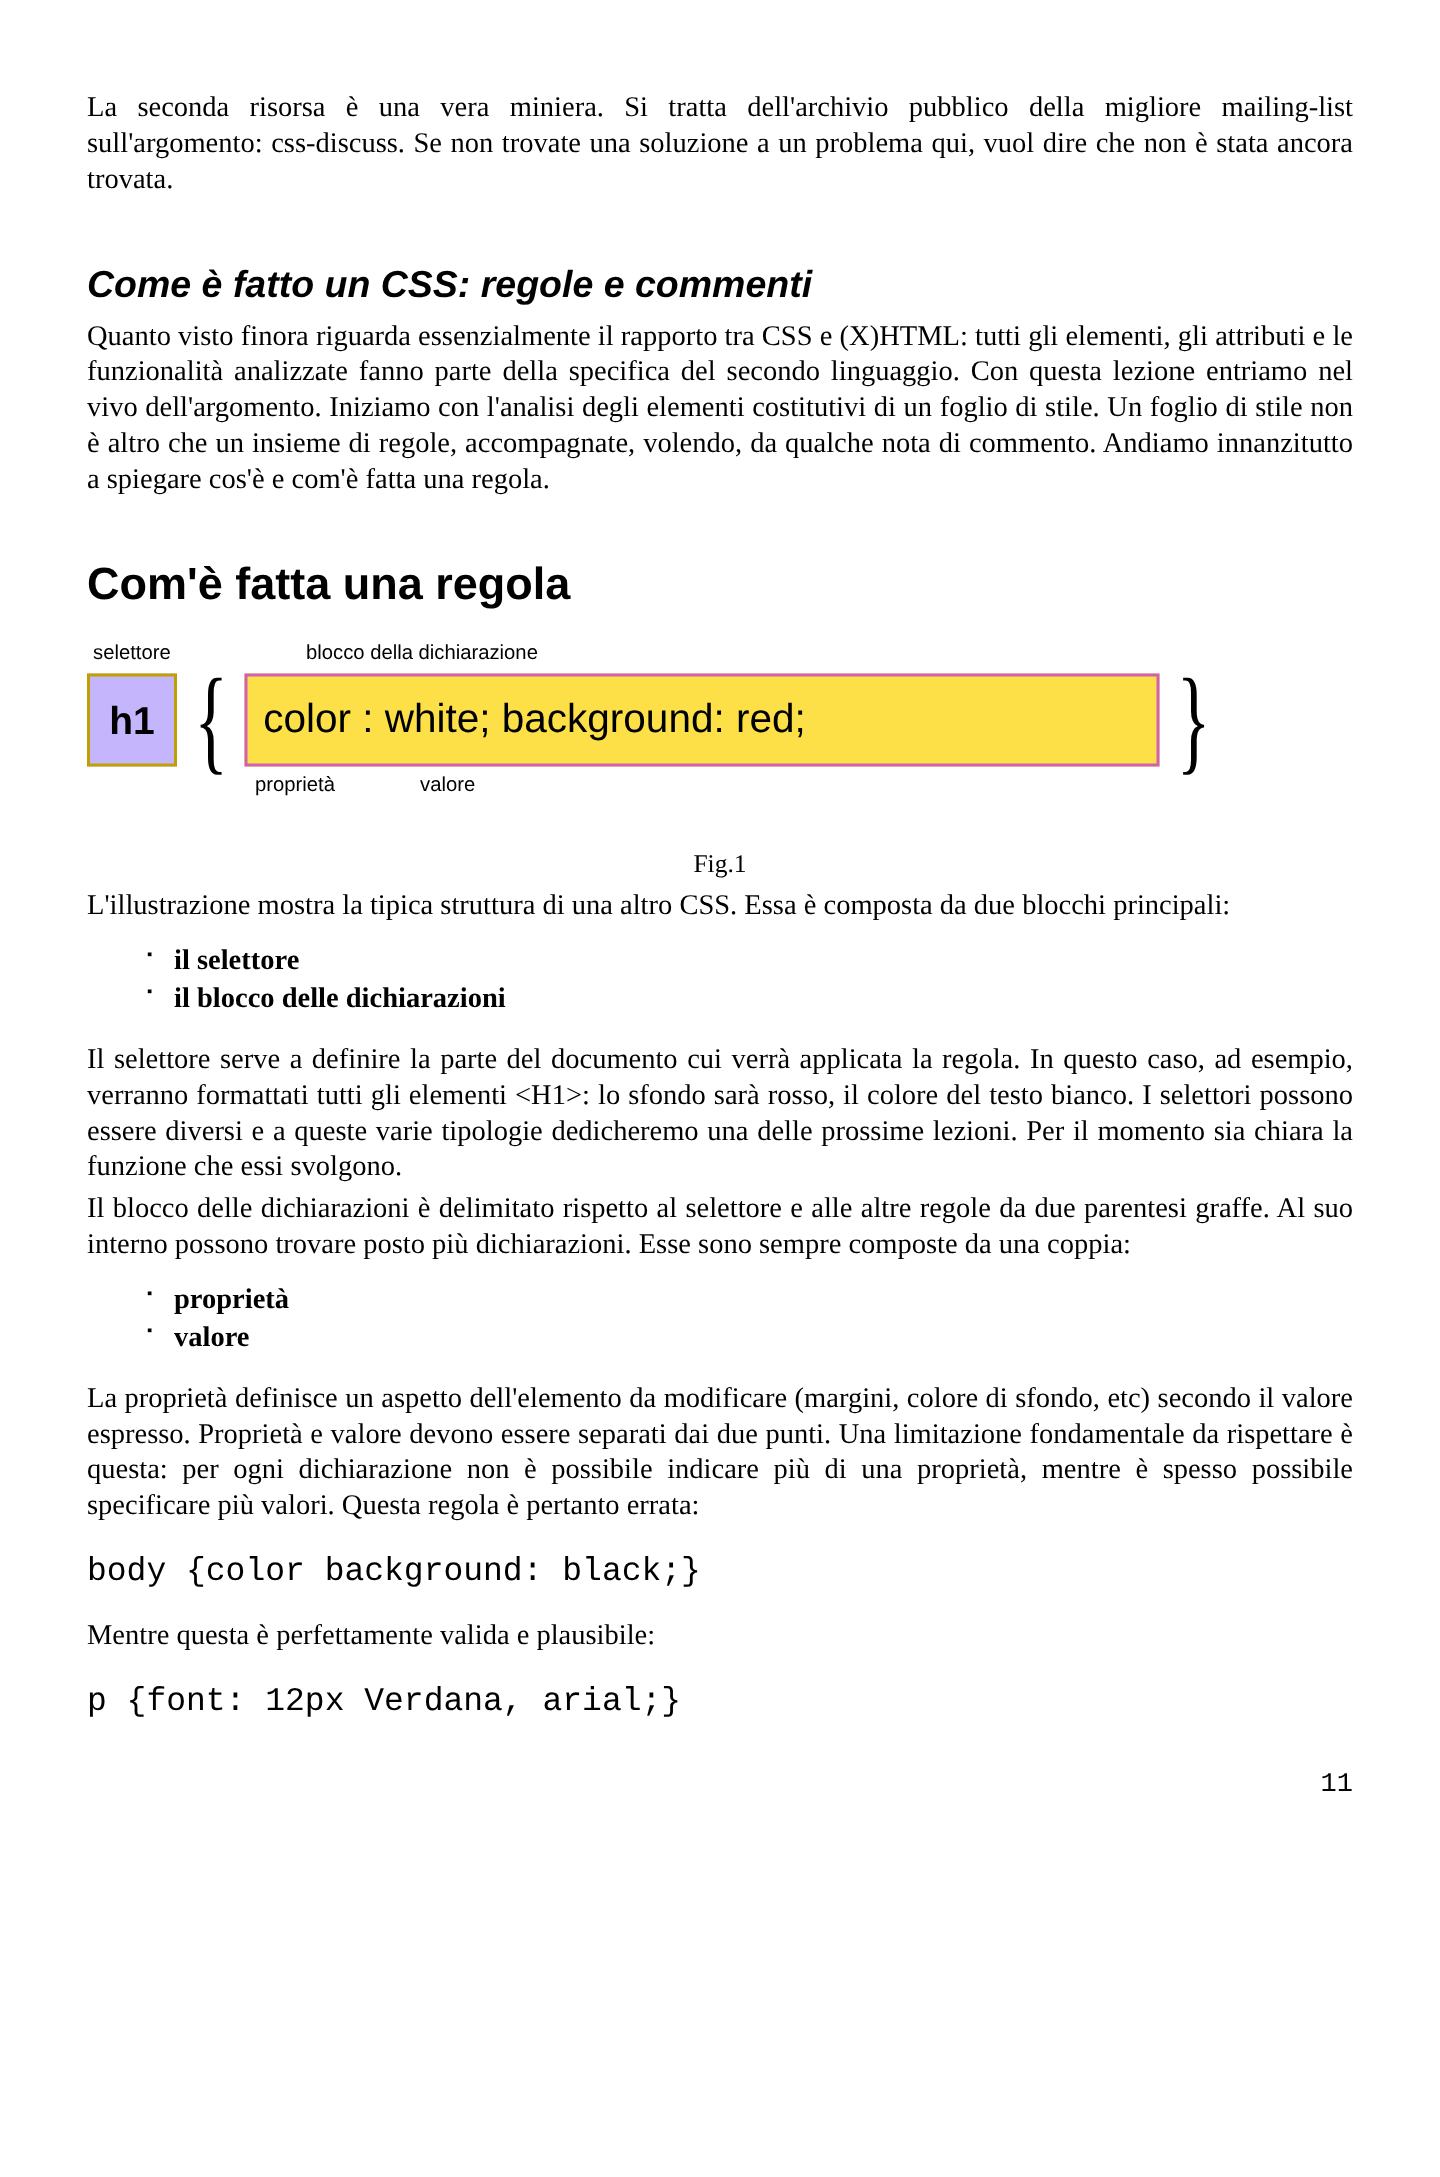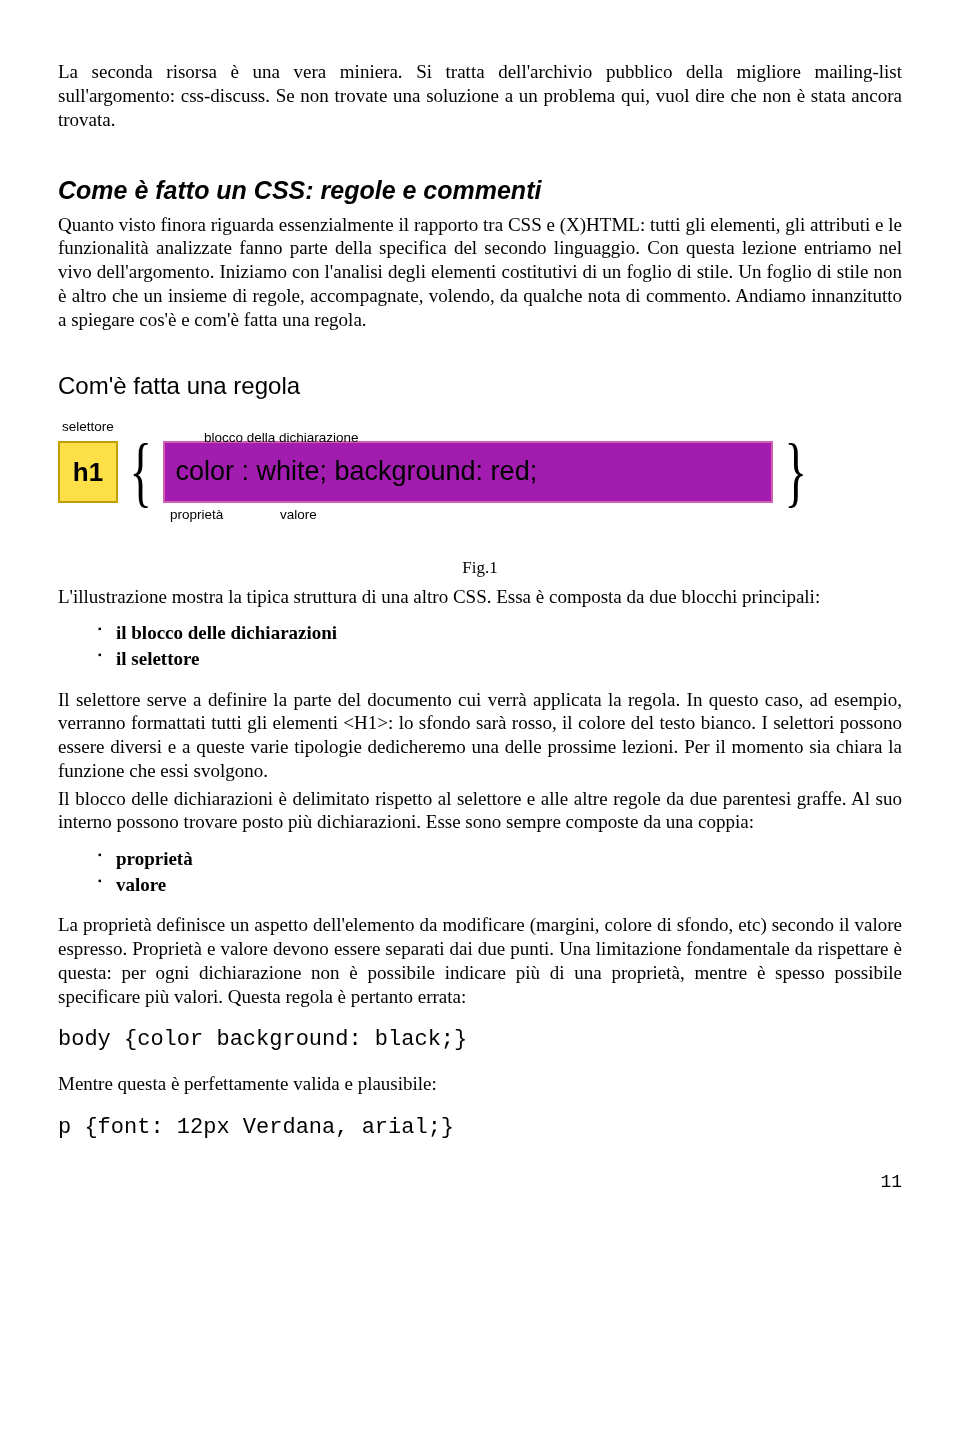--- a/index.html
+++ b/index.html
@@ -16,69 +16,69 @@
   .justify { text-align: justify; }
   h2.section-title {
     font-family: Arial, Helvetica, sans-serif;
     font-style: italic;
     font-weight: bold;
     font-size: 25px;
     margin: 44px 0 6px 0;
   }
   h3.subsection-title {
     font-family: Arial, Helvetica, sans-serif;
-    font-weight: normal;
-    font-size: 24px;
+    font-weight: bold;
+    font-size: 30px;
     margin: 40px 0 18px 0;
   }
   .diagram-wrap {
     margin: 0 0 16px 0;
   }
   .diagram {
     width: 760px;
     position: relative;
   }
   .diagram-labels-top {
     font-family: Verdana, Arial, sans-serif;
     font-size: 13.5px;
     color: #000;
     position: relative;
     height: 22px;
   }
   .lbl-selettore { position: absolute; left: 4px; top: 0; }
-  .lbl-blocco { position: absolute; left: 146px; top: 11px; }
+  .lbl-blocco { position: absolute; left: 146px; top: 0; }
   .diagram-row {
     display: flex;
     align-items: stretch;
     height: 62px;
   }
   .sel-box {
     border: 2px solid #c0a000;
-    background: #fde047;
+    background: #c4b5fd;
     width: 56px;
     display: flex;
     align-items: center;
     justify-content: center;
     font-family: Verdana, Arial, sans-serif;
     font-size: 26px;
     font-weight: bold;
     color: #000;
   }
   .brace {
     font-family: "Times New Roman", serif;
     font-size: 78px;
     line-height: 62px;
     color: #000;
     padding: 0 4px;
     transform: scaleX(0.6);
     transform-origin: center;
   }
   .decl-box {
     border: 2px solid #d060b0;
-    background: #a21caf;
+    background: #fde047;
     flex: 1;
     display: flex;
     align-items: center;
     padding: 0 10px;
     font-family: Verdana, Arial, sans-serif;
     font-size: 27px;
     color: #000;
     white-space: nowrap;
   }
   .diagram-labels-bottom {
@@ -157,22 +157,22 @@
       <span class="lbl-valore">valore</span>
     </div>
   </div>
 </div>
 
 <div class="fig-caption">Fig.1</div>
 
 <p class="justify">L'illustrazione mostra la tipica struttura di una altro CSS. Essa è composta da due blocchi principali:</p>
 
 <ul class="bullets">
+  <li>il selettore</li>
   <li>il blocco delle dichiarazioni</li>
-  <li>il selettore</li>
 </ul>
 
 <p class="justify">Il selettore serve a definire la parte del documento cui verrà applicata la regola. In questo caso, ad esempio, verranno formattati tutti gli elementi &lt;H1&gt;: lo sfondo sarà rosso, il colore del testo bianco. I selettori possono essere diversi e a queste varie tipologie dedicheremo una delle prossime lezioni. Per il momento sia chiara la funzione che essi svolgono.</p>
 <p class="justify">Il blocco delle dichiarazioni è delimitato rispetto al selettore e alle altre regole da due parentesi graffe. Al suo interno possono trovare posto più dichiarazioni. Esse sono sempre composte da una coppia:</p>
 
 <ul class="bullets">
   <li>proprietà</li>
   <li>valore</li>
 </ul>
 

